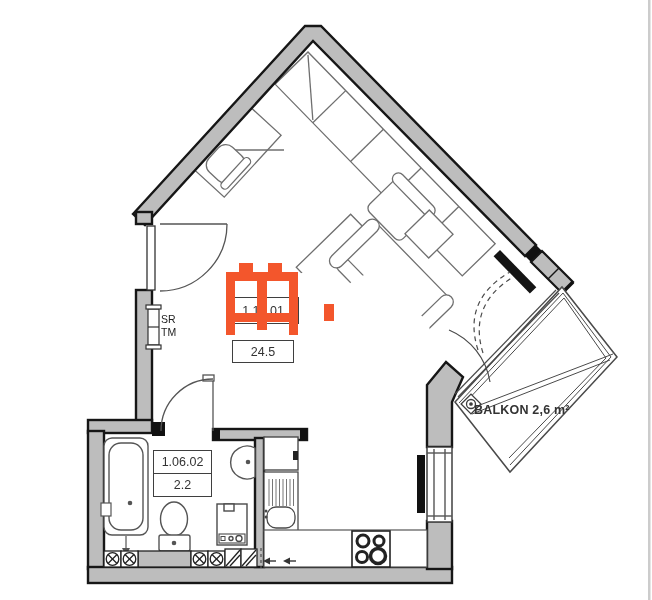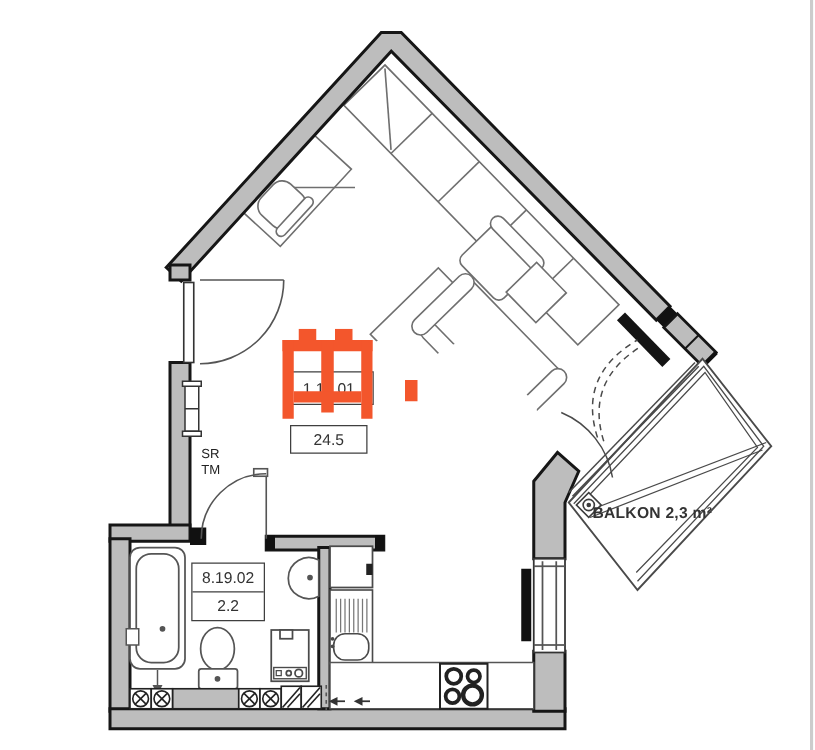--- a/index.html
+++ b/index.html
@@ -8,21 +8,21 @@
   .stage svg.plan{position:absolute;left:0;top:0;z-index:1;}
   .lbl-box{position:absolute;z-index:5;border:1.5px solid #3f3f3f;background:transparent;
            display:flex;flex-direction:column;color:#333;}
   .lbl-box .cell{flex:1;display:flex;align-items:center;justify-content:center;
                  font-size:12.5px;line-height:1;}
   .lbl-box .cell.top{border-bottom:0;}
   .lbl-single{position:absolute;z-index:5;border:1.5px solid #3f3f3f;display:flex;
               align-items:center;justify-content:center;font-size:12.5px;color:#333;}
   .free-text{position:absolute;z-index:5;color:#333;}
   .balkon{font-size:12.5px;font-weight:600;letter-spacing:.2px;}
-  .srtm{font-size:10.5px;line-height:1.25;color:#222;margin-top:44px;}
+  .srtm{font-size:10.5px;line-height:1.25;color:#222;}
   .logo{position:absolute;z-index:6;}
 </style>
 </head>
 <body>
 
 <div class="stage">
 
 <svg class="plan" width="652" height="600" viewBox="0 0 652 600">
 
   <g stroke="#6f6f6f" fill="#ffffff" stroke-width="1.3">
@@ -281,26 +281,26 @@
 </svg>
 
 <div class="lbl-single" style="left:227px;top:297px;width:70px;height:25px;">
   <span>1.19.01</span>
 </div>
 <div class="lbl-single" style="left:232px;top:340px;width:60px;height:21px;">
   <span>24.5</span>
 </div>
 
 <div class="lbl-box" style="left:153px;top:450px;width:57px;height:45px;">
-  <div class="cell top" style="border-bottom:1.5px solid #3f3f3f;">8.19.02</div>
+  <div class="cell top" style="border-bottom:1.5px solid #3f3f3f;">1.06.02</div>
   <div class="cell">2.2</div>
 </div>
 
 
-<div class="free-text balkon" style="left:474px;top:403px;">BALKON 2,3 m²</div>
+<div class="free-text balkon" style="left:474px;top:403px;">BALKON 2,6 m²</div>
 
 <div class="free-text srtm" style="left:161px;top:313px;">
   <div>SR</div>
   <div>TM</div>
 </div>
 
 <svg class="logo" style="left:224px;top:263px;" width="115" height="76" viewBox="0 0 115 76">
   <g fill="#f3562c">
     <rect x="15" y="0" width="14" height="13"></rect>
     <rect x="44" y="0" width="14" height="13"></rect>

